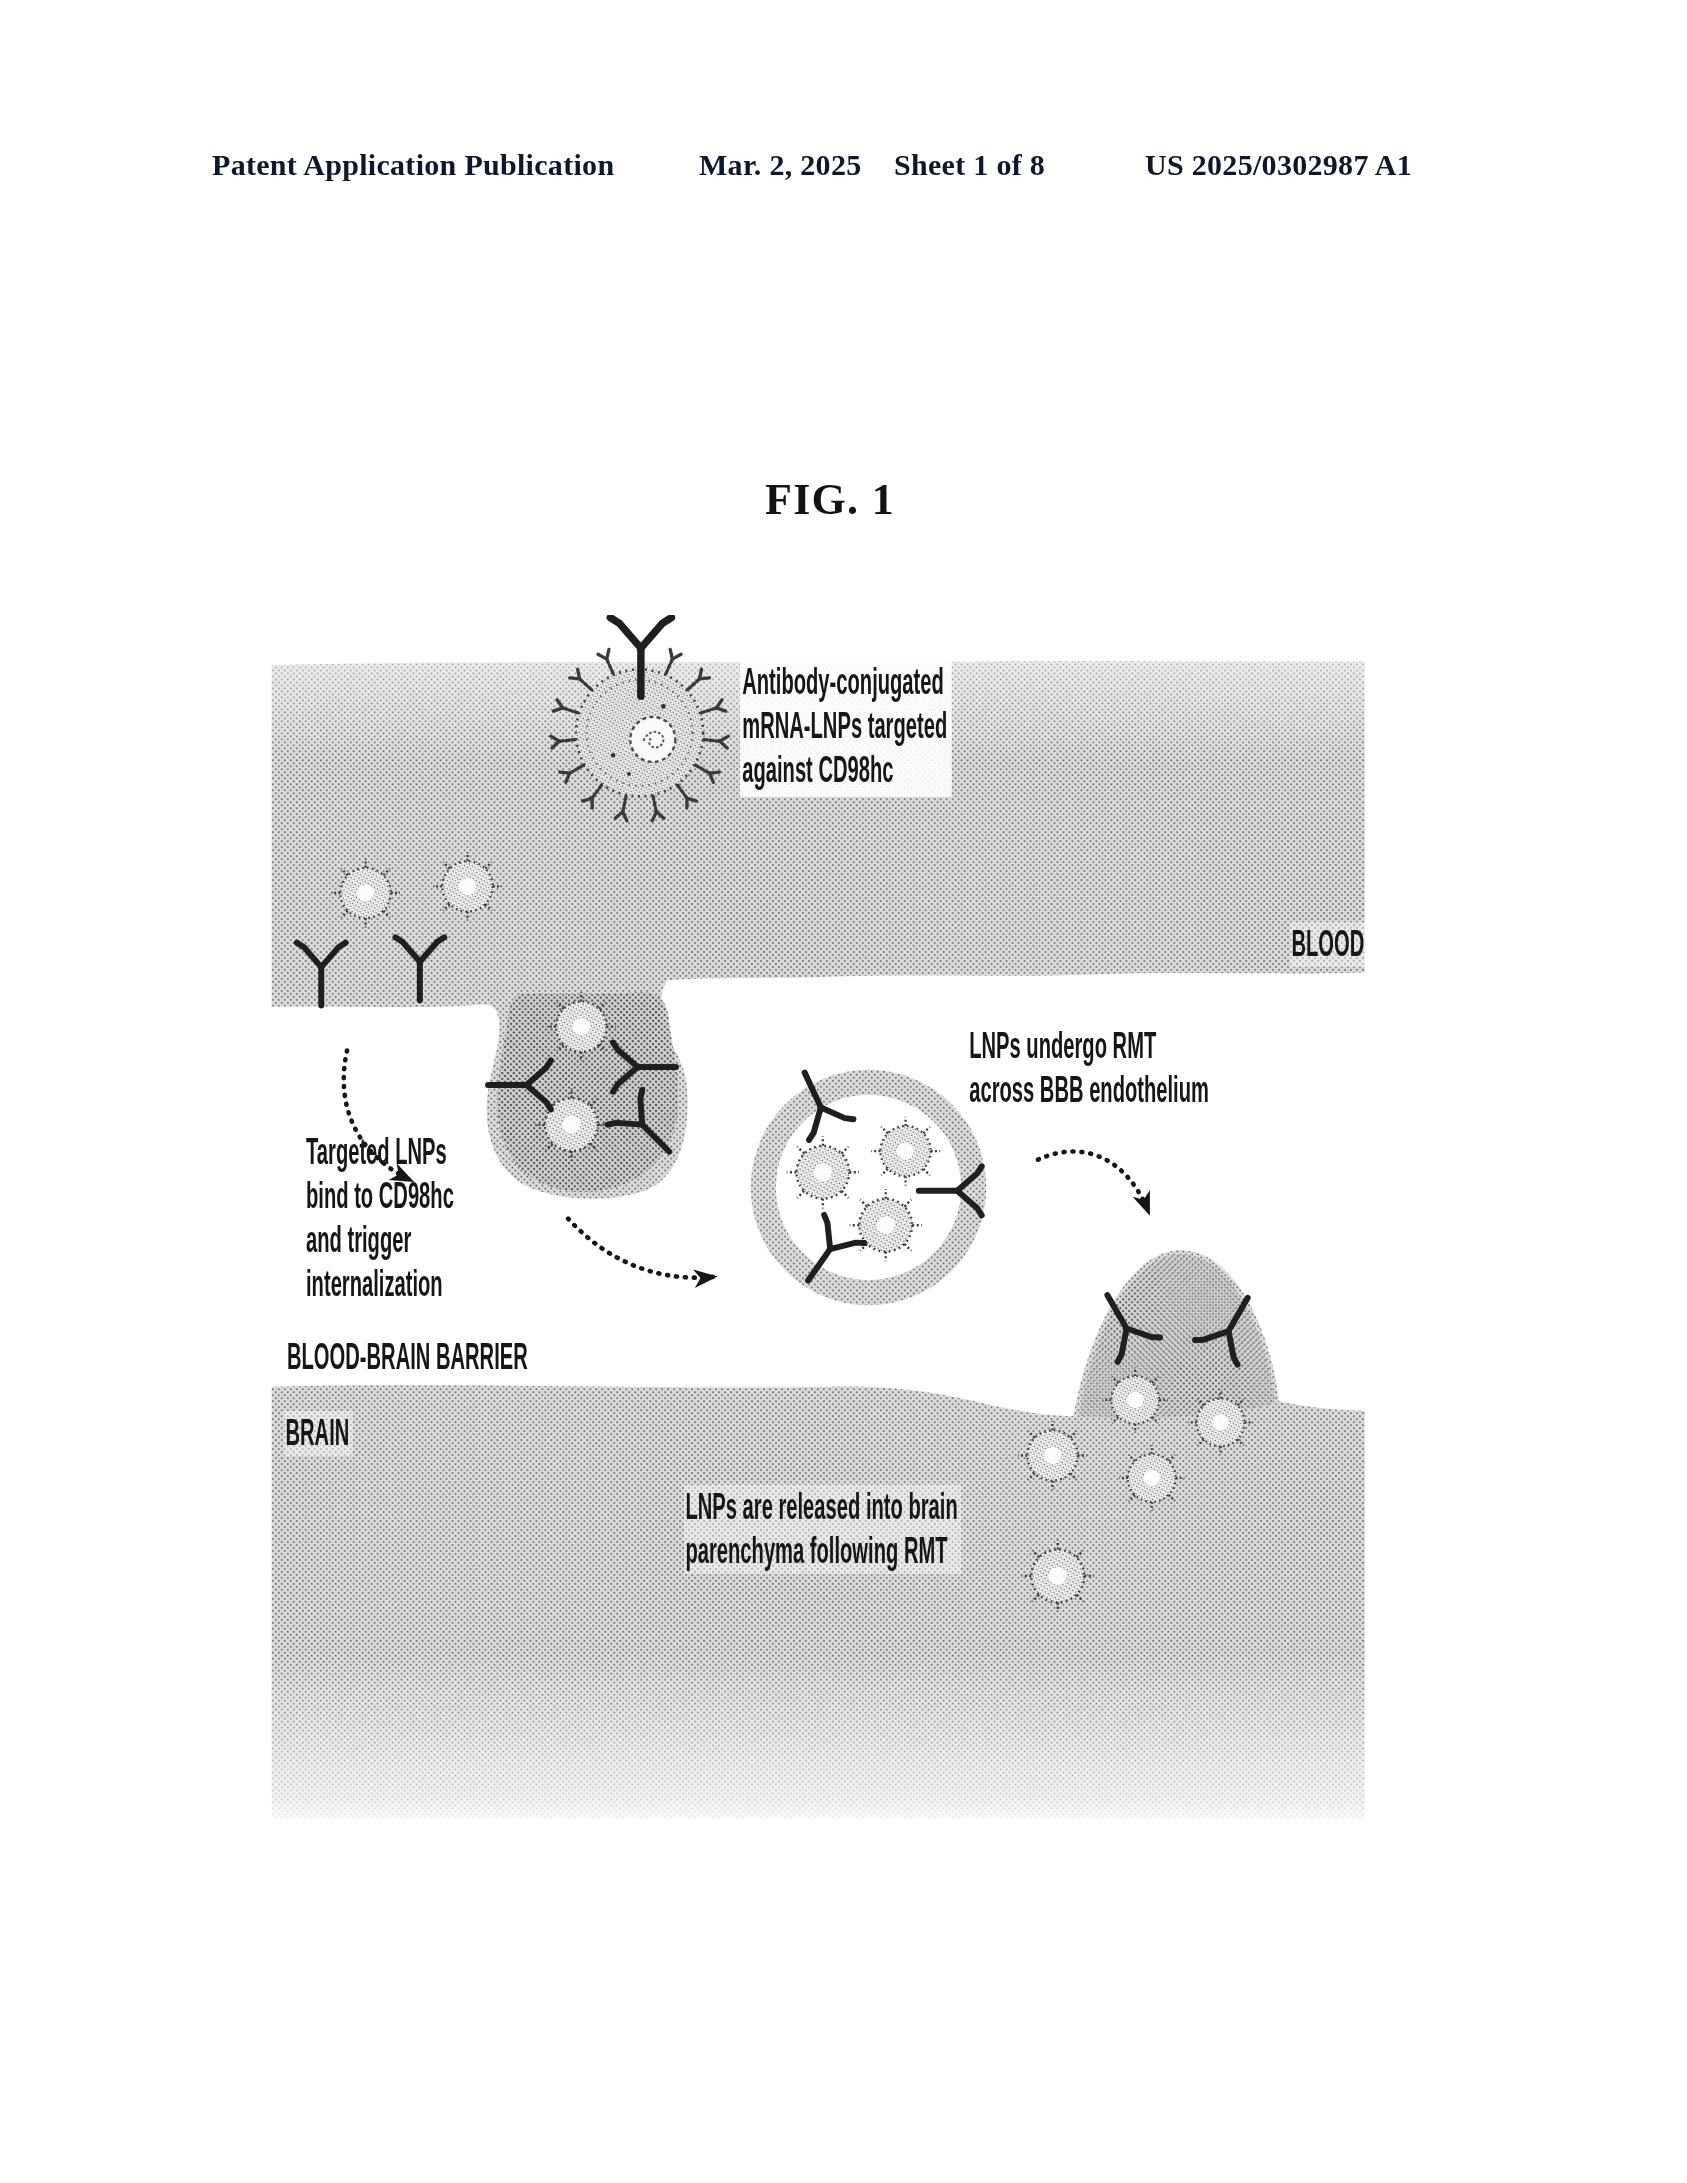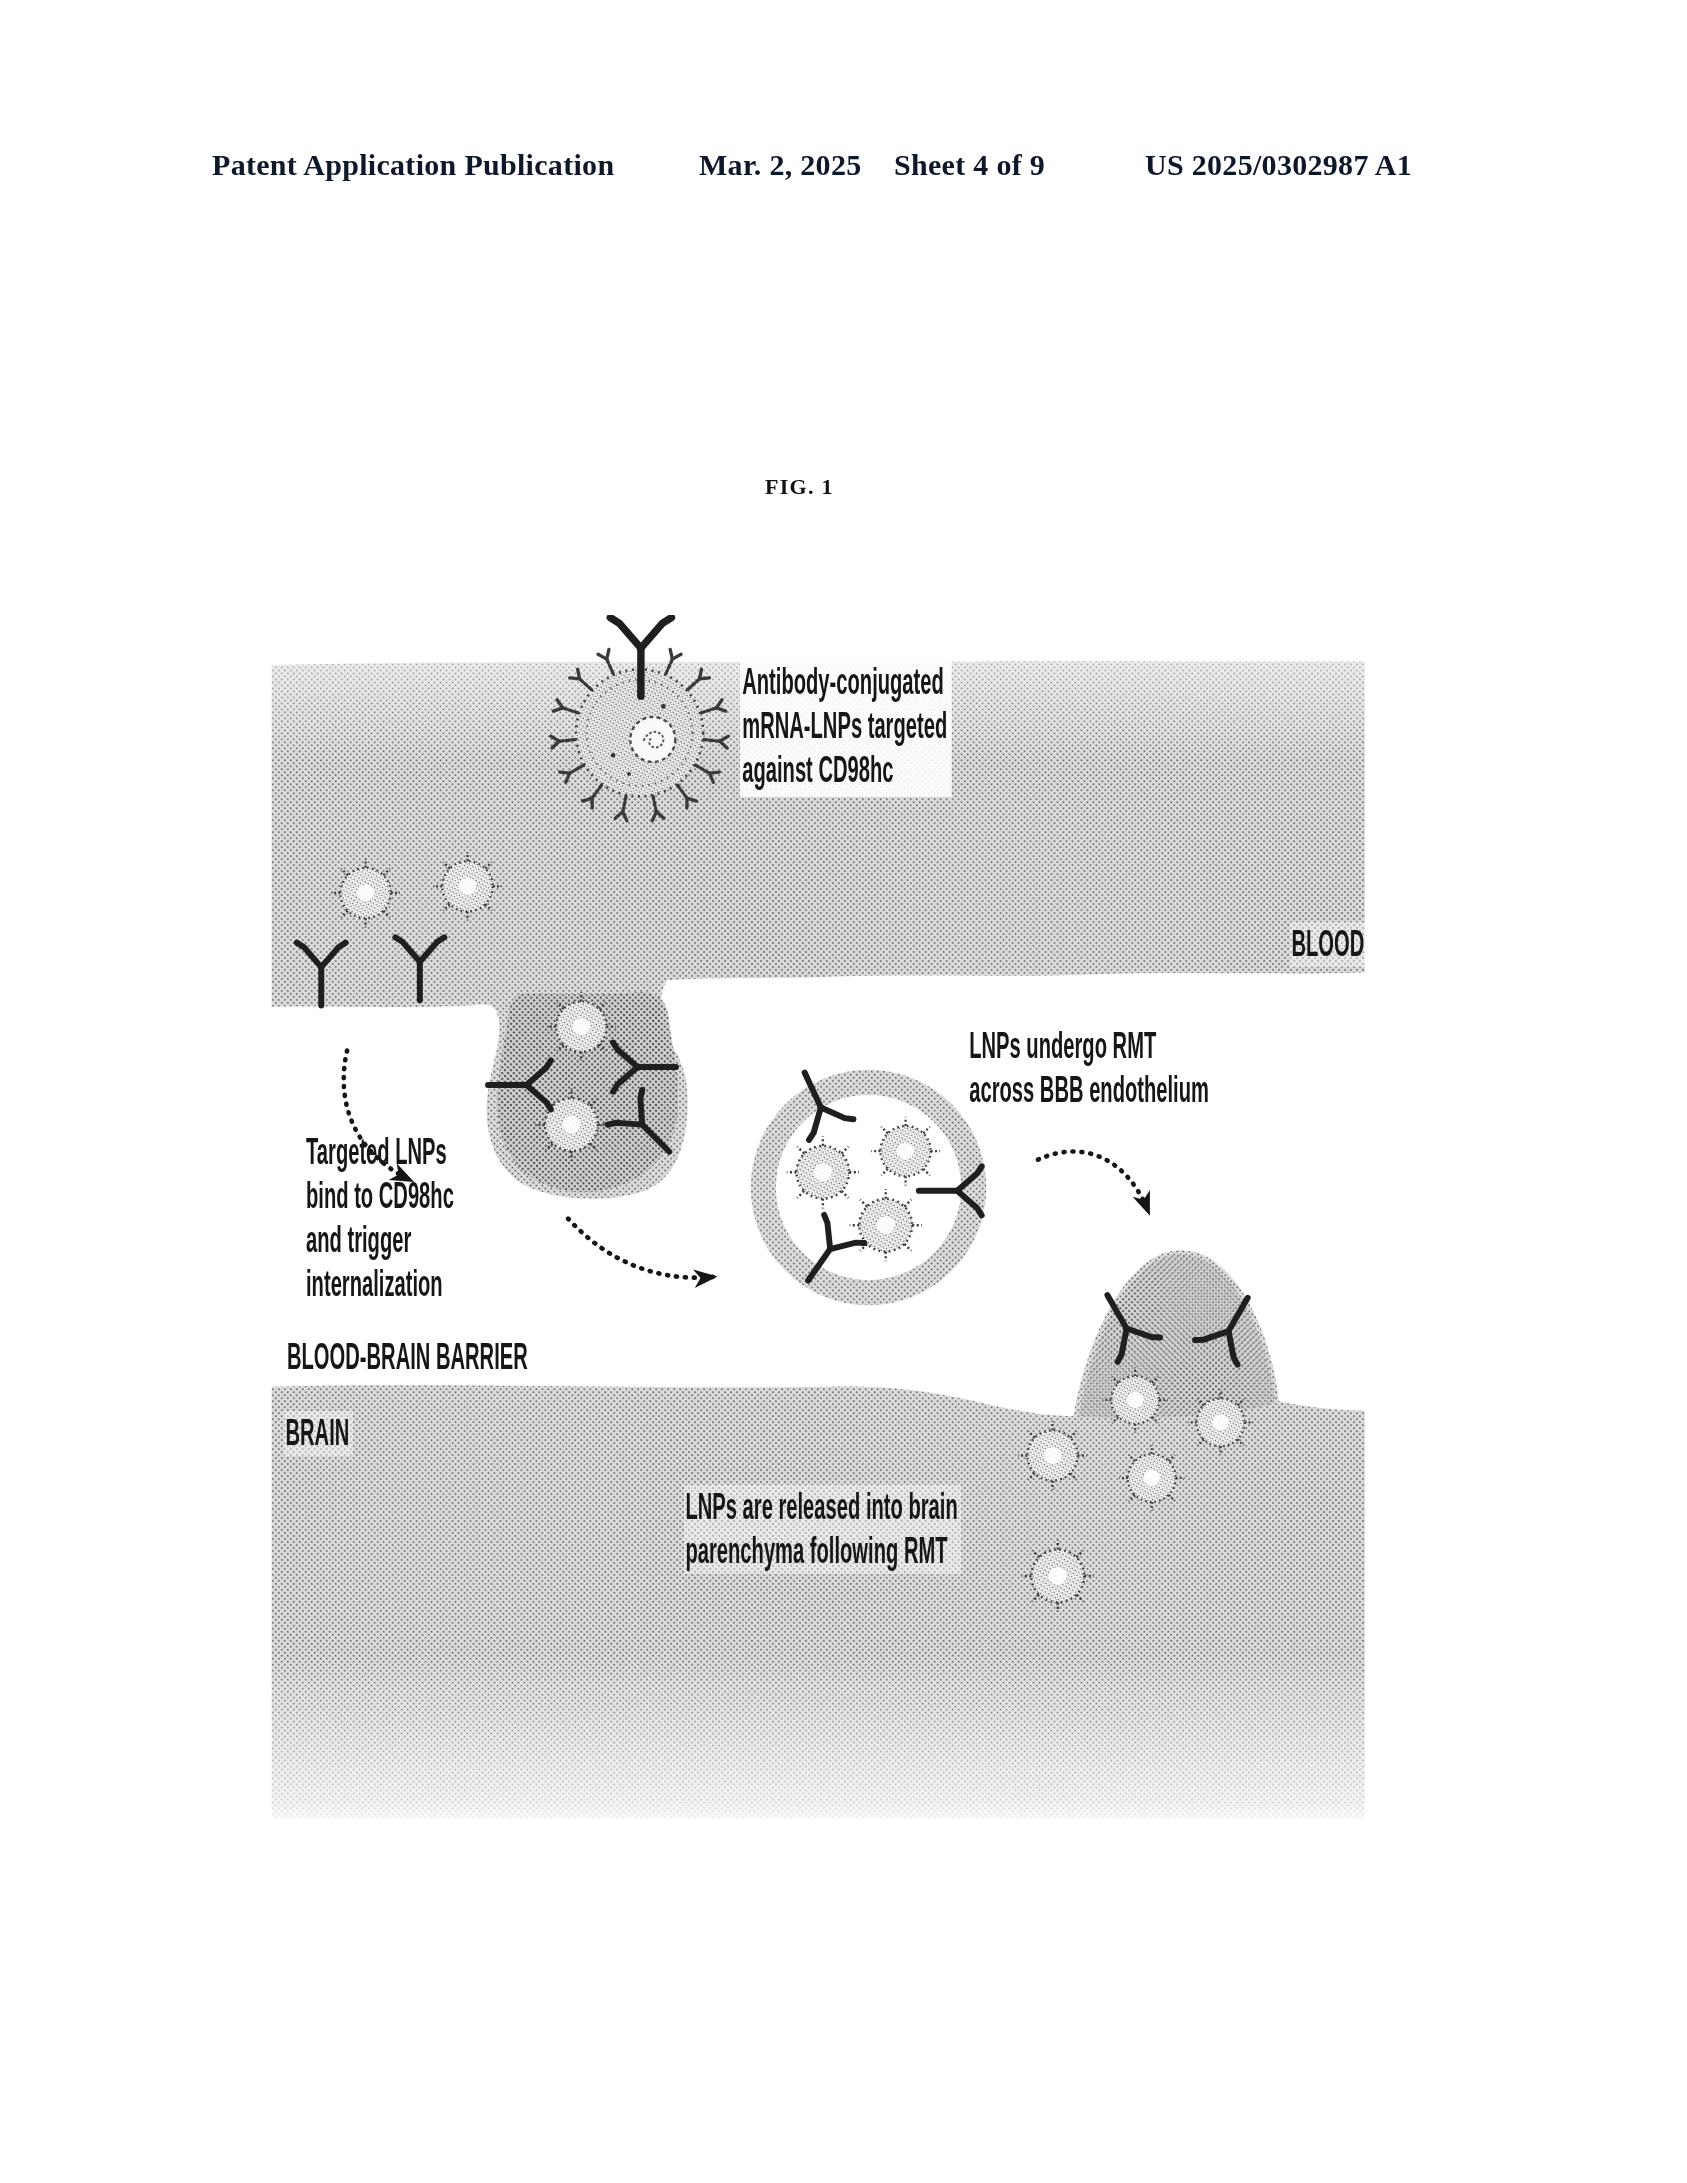--- a/index.html
+++ b/index.html
@@ -1,33 +1,33 @@
 <!DOCTYPE html>
 <html style="font-size:10.6px"><head>
 <meta charset="utf-8">
 <style>
   html,body{margin:0;padding:0;}
   body{width:1687px;height:2183px;position:relative;background:#ffffff;overflow:hidden;}
   .page{position:absolute;inset:0;font-family:"Liberation Serif",serif;color:#111;}
   .hdr-item{position:absolute;top:148px;font-size:30px;font-weight:bold;letter-spacing:0.3px;color:#0f172a;white-space:nowrap;}
-  .fig-title{position:absolute;left:765px;top:474px;font-size:22px;font-weight:bold;letter-spacing:1.3px;color:#121212;}
+  .fig-title{position:absolute;left:765px;top:474px;font-size:44px;font-weight:bold;letter-spacing:1.3px;color:#121212;}
   .lbl{position:absolute;font-family:"Liberation Sans",sans-serif;font-size:36px;line-height:1.22;font-weight:700;
        color:#161616;transform:scaleX(0.56);transform-origin:left top;white-space:pre-line;}
   .halo{background:rgba(255,255,255,0.88);padding:1.3px 8px 5.3px 4px;}
   .halo-lite{background:rgba(255,255,255,0.40);padding:0 6.6px 1.3px 2.6px;}
   svg{position:absolute;left:265px;top:615px;}
 </style>
 </head>
 <body>
 
 <div class="page">
 
   <span class="hdr-item" style="left:212px">Patent Application Publication</span>
   <span class="hdr-item" style="left:699px">Mar. 2, 2025</span>
-  <span class="hdr-item" style="left:894px">Sheet 4 of 9</span>
+  <span class="hdr-item" style="left:894px">Sheet 1 of 8</span>
   <span class="hdr-item" style="left:1145px">US 2025/0302987 A1</span>
 
   <div class="fig-title">FIG. 1</div>
 
   <svg width="1125" height="1231" viewBox="400 930 1700 1860">
     <defs>
       <pattern id="ht" width="6.4" height="6.4" patternUnits="userSpaceOnUse" patternTransform="rotate(45)">
         <rect width="6.4" height="6.4" fill="#dcdcdc"></rect>
         <circle cx="3.2" cy="3.2" r="1.35" fill="#474747"></circle>
       </pattern>

